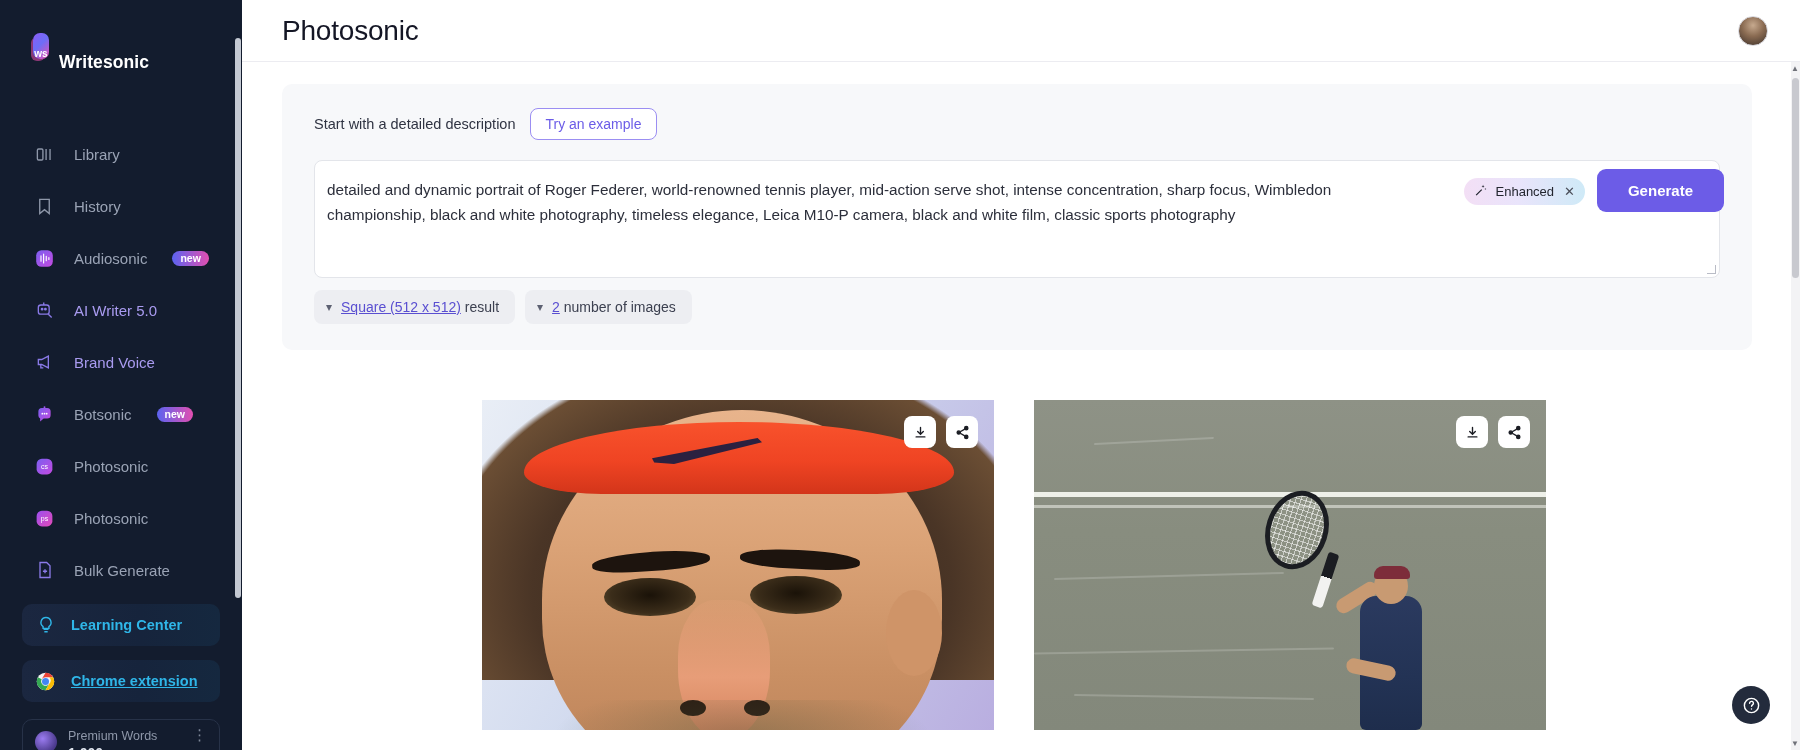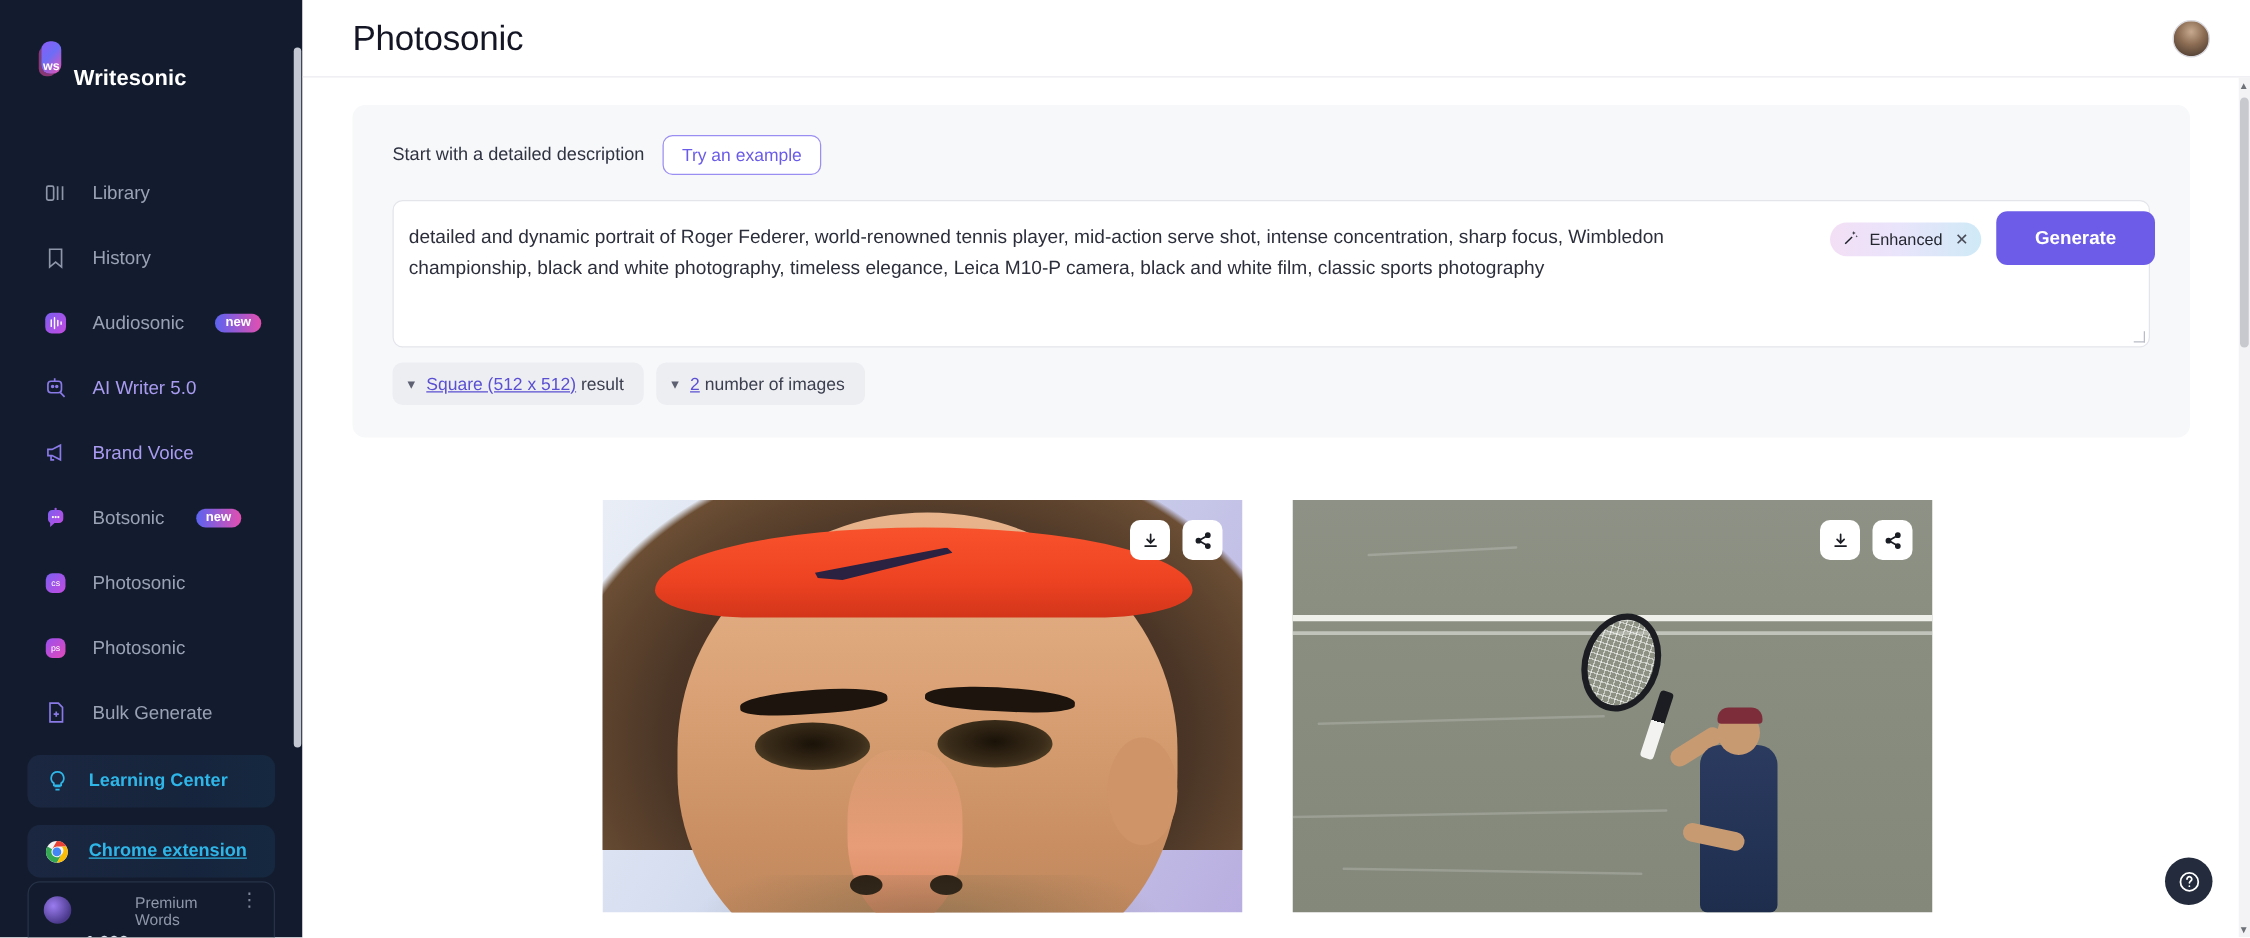--- a/index.html
+++ b/index.html
@@ -74,21 +74,21 @@
     padding: 9px 12px 14px;
     display: flex; align-items: flex-start; gap: 11px;
     background: #131c2e;
   }
   .premium-orb {
     width: 22px; height: 22px; border-radius: 50%;
     background: radial-gradient(circle at 35% 35%, #9b7cf0, #4b3a8c 70%);
     flex: 0 0 22px; margin-top: 2px;
   }
   .premium-text { flex: 1; }
-  .premium-title { font-size: 12.5px; color: #8e97a9; margin-left: 40px; }
+  .premium-title { font-size: 12.5px; color: #8e97a9; }
   .premium-count { font-size: 14px; font-weight: bold; color: #dfe4ee; margin-top: 2px; }
   .kebab { color: #7e8799; font-size: 15px; letter-spacing: 0; line-height: 12px; }
 
   .sb-scroll-track {
     position: absolute; right: 0; top: 0; width: 8px; height: 750px;
     background: transparent;
   }
   .sb-scroll-thumb {
     position: absolute; right: 1px; top: 38px; width: 6px; height: 560px;
     background: #c3c8d2; border-radius: 4px;

